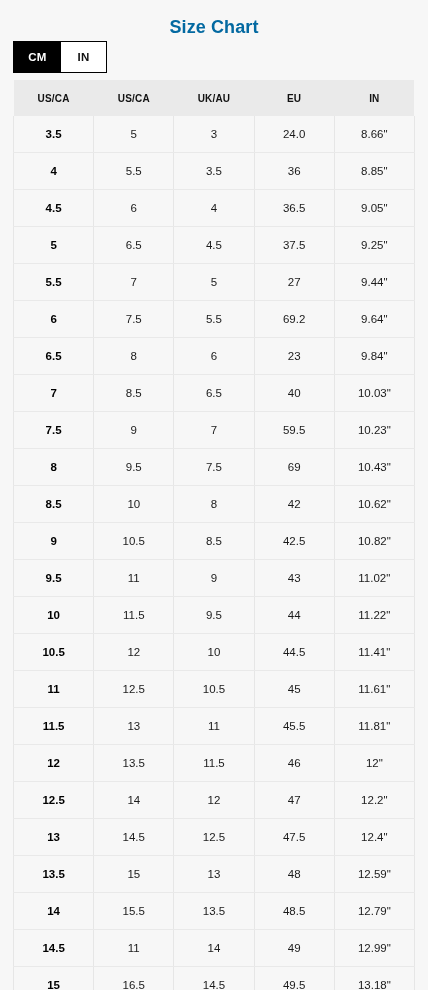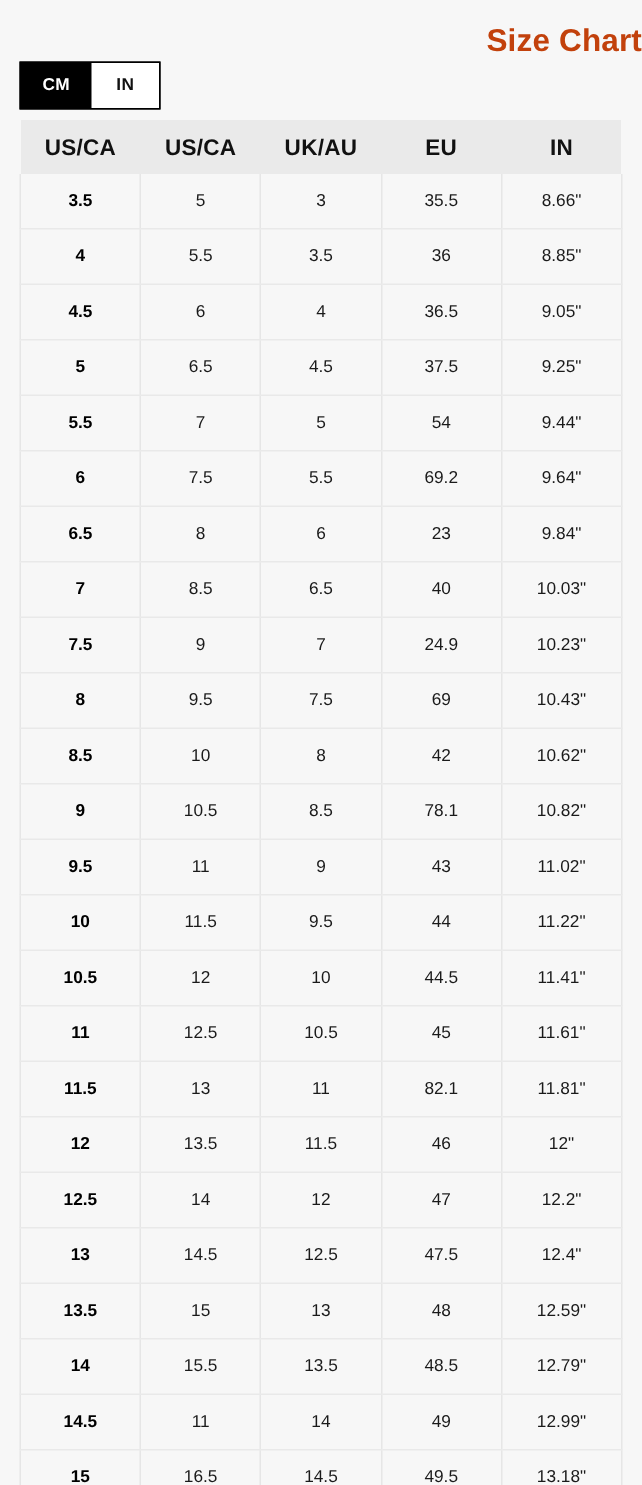--- a/index.html
+++ b/index.html
@@ -21,25 +21,25 @@
     height: 990px;
     box-sizing: border-box;
   }
 
   
   .chart-title {
     position: absolute;
     top: 18px;
     left: 0;
     width: 428px;
-    text-align: right;
-    font-size: 21px;
+    text-align: center;
+    font-size: 18px;
     font-weight: bold;
     letter-spacing: 0.1px;
-    color: #c2410c;
+    color: #0369a1;
     line-height: 19px;
   }
 
   
   .unit-toggle {
     position: absolute;
     top: 41px;
     left: 13px;
     height: 32px;
     display: flex;
@@ -82,21 +82,21 @@
     border-collapse: collapse;
     table-layout: fixed;
     background: #f7f7f7;
   }
   table.size-table col {
     width: 80.2px;
   }
   table.size-table th {
     height: 36px;
     background: #eaeaea;
-    font-size: 15px;
+    font-size: 10px;
     font-weight: bold;
     color: #111111;
     text-align: center;
     vertical-align: middle;
     letter-spacing: 0.2px;
     border: none;
     padding: 0;
   }
   table.size-table td {
     height: 36px;
@@ -146,21 +146,21 @@
             <th>UK/AU</th>
             <th>EU</th>
             <th>IN</th>
           </tr>
       </thead>
       <tbody id="table-body">
           <tr>
             <td class="col-first">3.5</td>
             <td>5</td>
             <td>3</td>
-            <td>35.5</td>
+            <td>24.0</td>
             <td>8.66"</td>
           </tr>
           <tr>
             <td class="col-first">4</td>
             <td>5.5</td>
             <td>3.5</td>
             <td>36</td>
             <td>8.85"</td>
           </tr>
           <tr>
@@ -174,21 +174,21 @@
             <td class="col-first">5</td>
             <td>6.5</td>
             <td>4.5</td>
             <td>37.5</td>
             <td>9.25"</td>
           </tr>
           <tr>
             <td class="col-first">5.5</td>
             <td>7</td>
             <td>5</td>
-            <td>54</td>
+            <td>27</td>
             <td>9.44"</td>
           </tr>
           <tr>
             <td class="col-first">6</td>
             <td>7.5</td>
             <td>5.5</td>
             <td>69.2</td>
             <td>9.64"</td>
           </tr>
           <tr>
@@ -202,42 +202,42 @@
             <td class="col-first">7</td>
             <td>8.5</td>
             <td>6.5</td>
             <td>40</td>
             <td>10.03"</td>
           </tr>
           <tr>
             <td class="col-first">7.5</td>
             <td>9</td>
             <td>7</td>
-            <td>24.9</td>
+            <td>59.5</td>
             <td>10.23"</td>
           </tr>
           <tr>
             <td class="col-first">8</td>
             <td>9.5</td>
             <td>7.5</td>
             <td>69</td>
             <td>10.43"</td>
           </tr>
           <tr>
             <td class="col-first">8.5</td>
             <td>10</td>
             <td>8</td>
             <td>42</td>
             <td>10.62"</td>
           </tr>
           <tr>
             <td class="col-first">9</td>
             <td>10.5</td>
             <td>8.5</td>
-            <td>78.1</td>
+            <td>42.5</td>
             <td>10.82"</td>
           </tr>
           <tr>
             <td class="col-first">9.5</td>
             <td>11</td>
             <td>9</td>
             <td>43</td>
             <td>11.02"</td>
           </tr>
           <tr>
@@ -258,21 +258,21 @@
             <td class="col-first">11</td>
             <td>12.5</td>
             <td>10.5</td>
             <td>45</td>
             <td>11.61"</td>
           </tr>
           <tr>
             <td class="col-first">11.5</td>
             <td>13</td>
             <td>11</td>
-            <td>82.1</td>
+            <td>45.5</td>
             <td>11.81"</td>
           </tr>
           <tr>
             <td class="col-first">12</td>
             <td>13.5</td>
             <td>11.5</td>
             <td>46</td>
             <td>12"</td>
           </tr>
           <tr>

